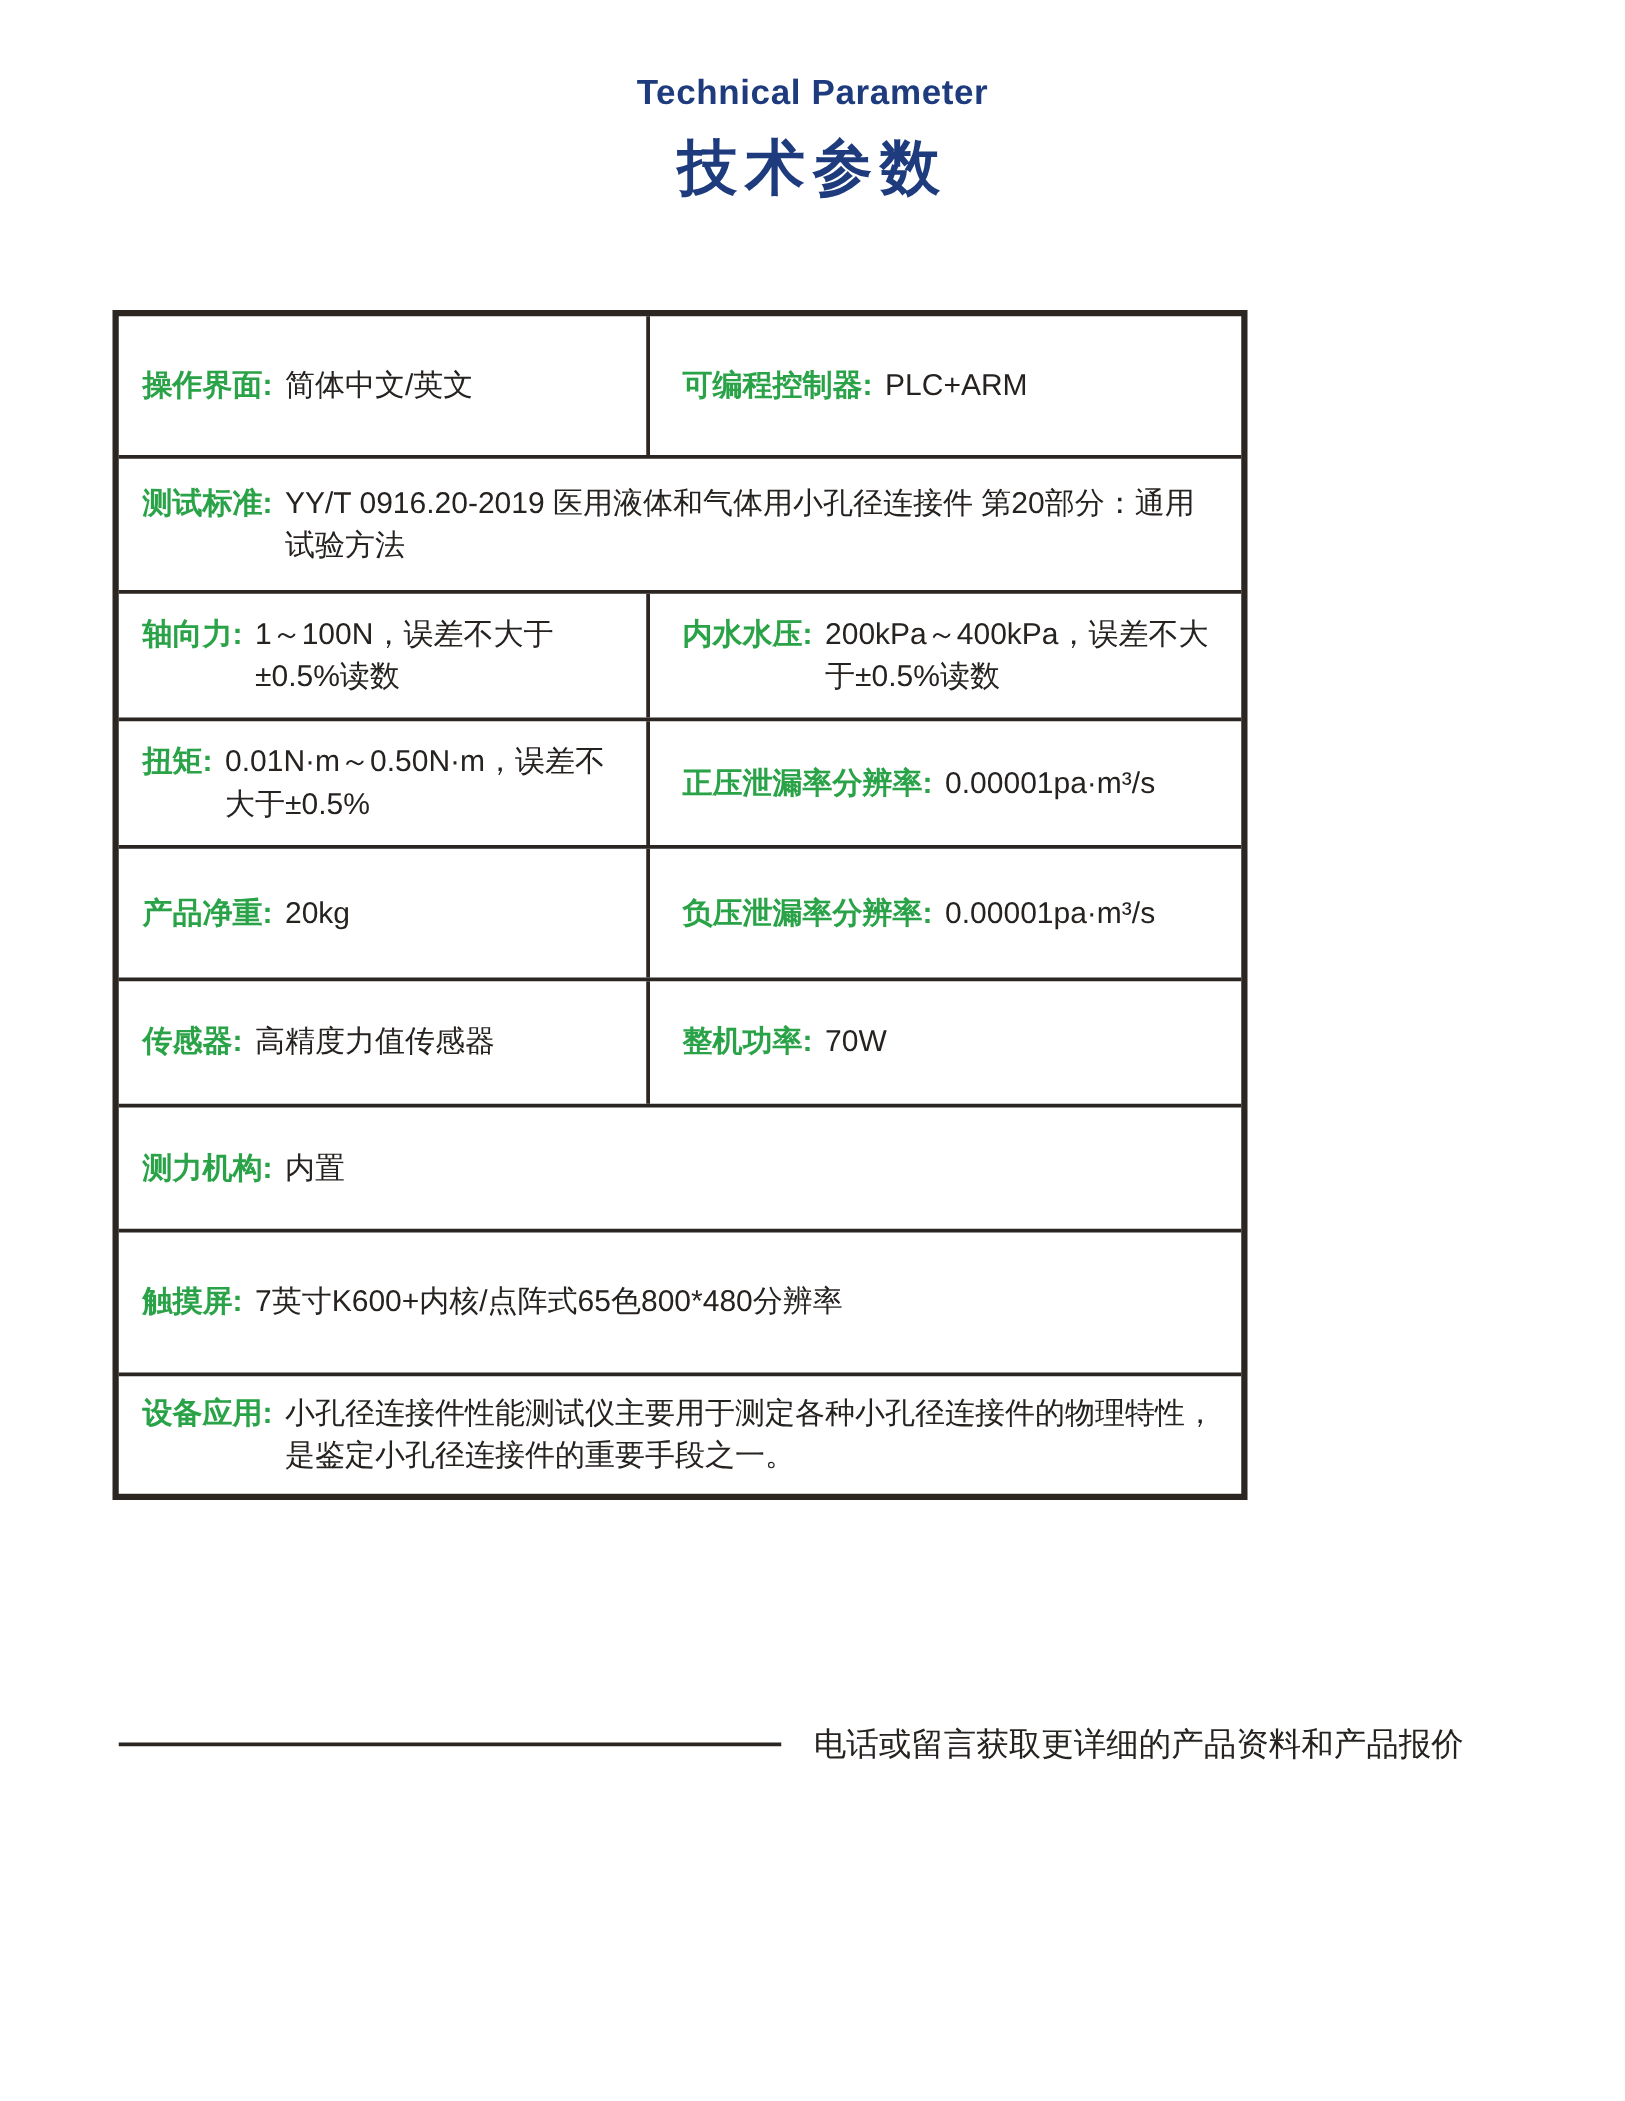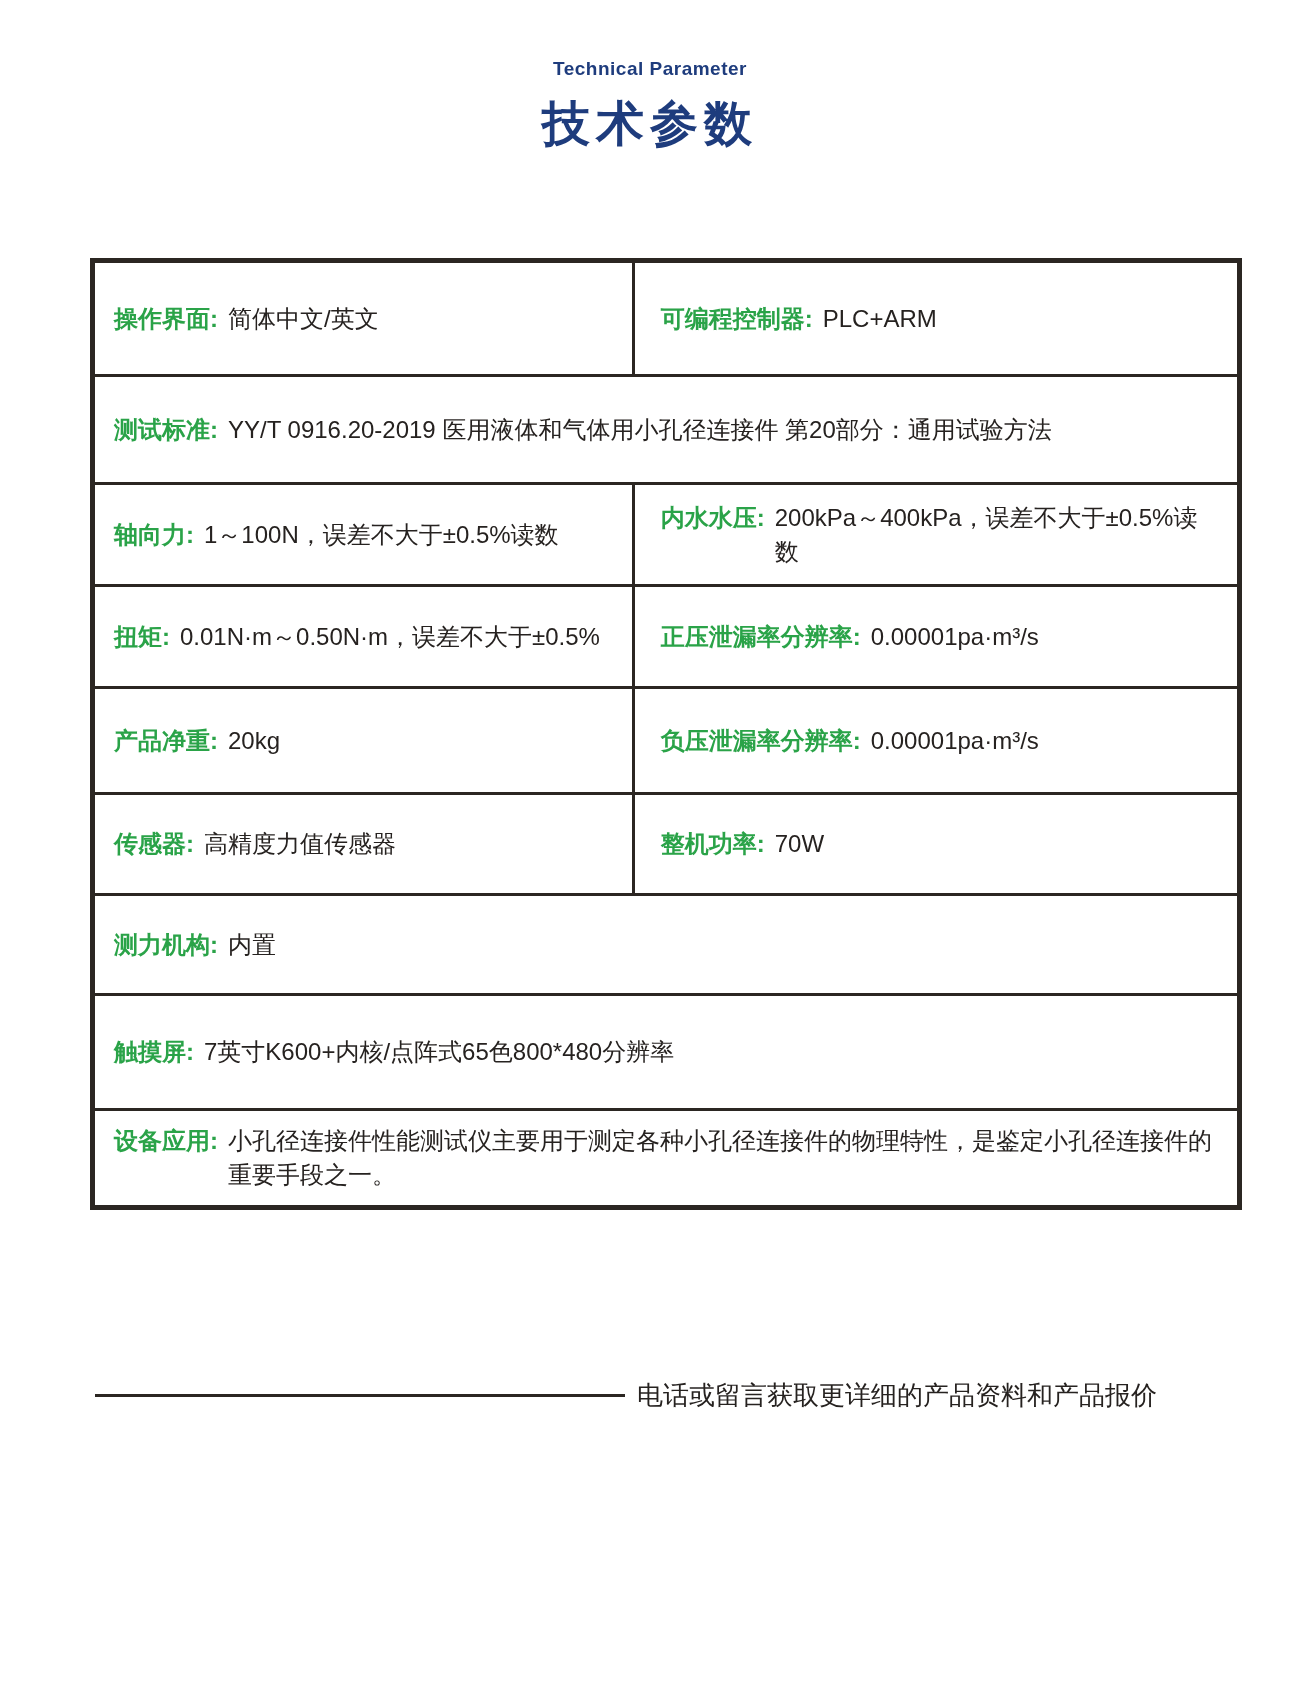--- a/index.html
+++ b/index.html
@@ -14,38 +14,38 @@
     background:#ffffff;
     font-family:"Liberation Sans","DejaVu Sans",sans-serif;
     color:var(--ink);
   }
   .page{position:relative;width:1300px;height:1681px;background:#fff;overflow:hidden;}
 
   
   .header{padding-top:58px;text-align:center;}
   .subtitle{
     color:var(--navy);
-    font-size:19px;
+    font-size:28px;
     font-weight:bold;
     letter-spacing:0.5px;
   }
   .title{
     color:var(--navy);
     font-size:48px;
     font-weight:bold;
     letter-spacing:6px;
     margin-top:12px;
   }
 
   
   .spec-table{
     position:absolute;
     left:90px;
-    top:258px;
-    width:1152px;
+    top:248px;
+    width:908px;
     border:5px solid var(--border);
     background:#fff;
   }
   .row{display:flex;}
   .row + .row{border-top:3px solid var(--border);}
   .cell{
     display:flex;
     align-items:center;
     padding:10px 16px 10px 19px;
   }
@@ -81,21 +81,21 @@
     display:flex;
     align-items:center;
   }
   .footer-line{
     width:530px;
     height:3px;
     background:var(--border);
     flex:none;
   }
   .footer-text{
-    margin-left:12px;
+    margin-left:26px;
     font-size:26px;
     color:var(--ink);
     white-space:nowrap;
   }
 </style>
 </head>
 <body>
 
 <div class="page">
 

